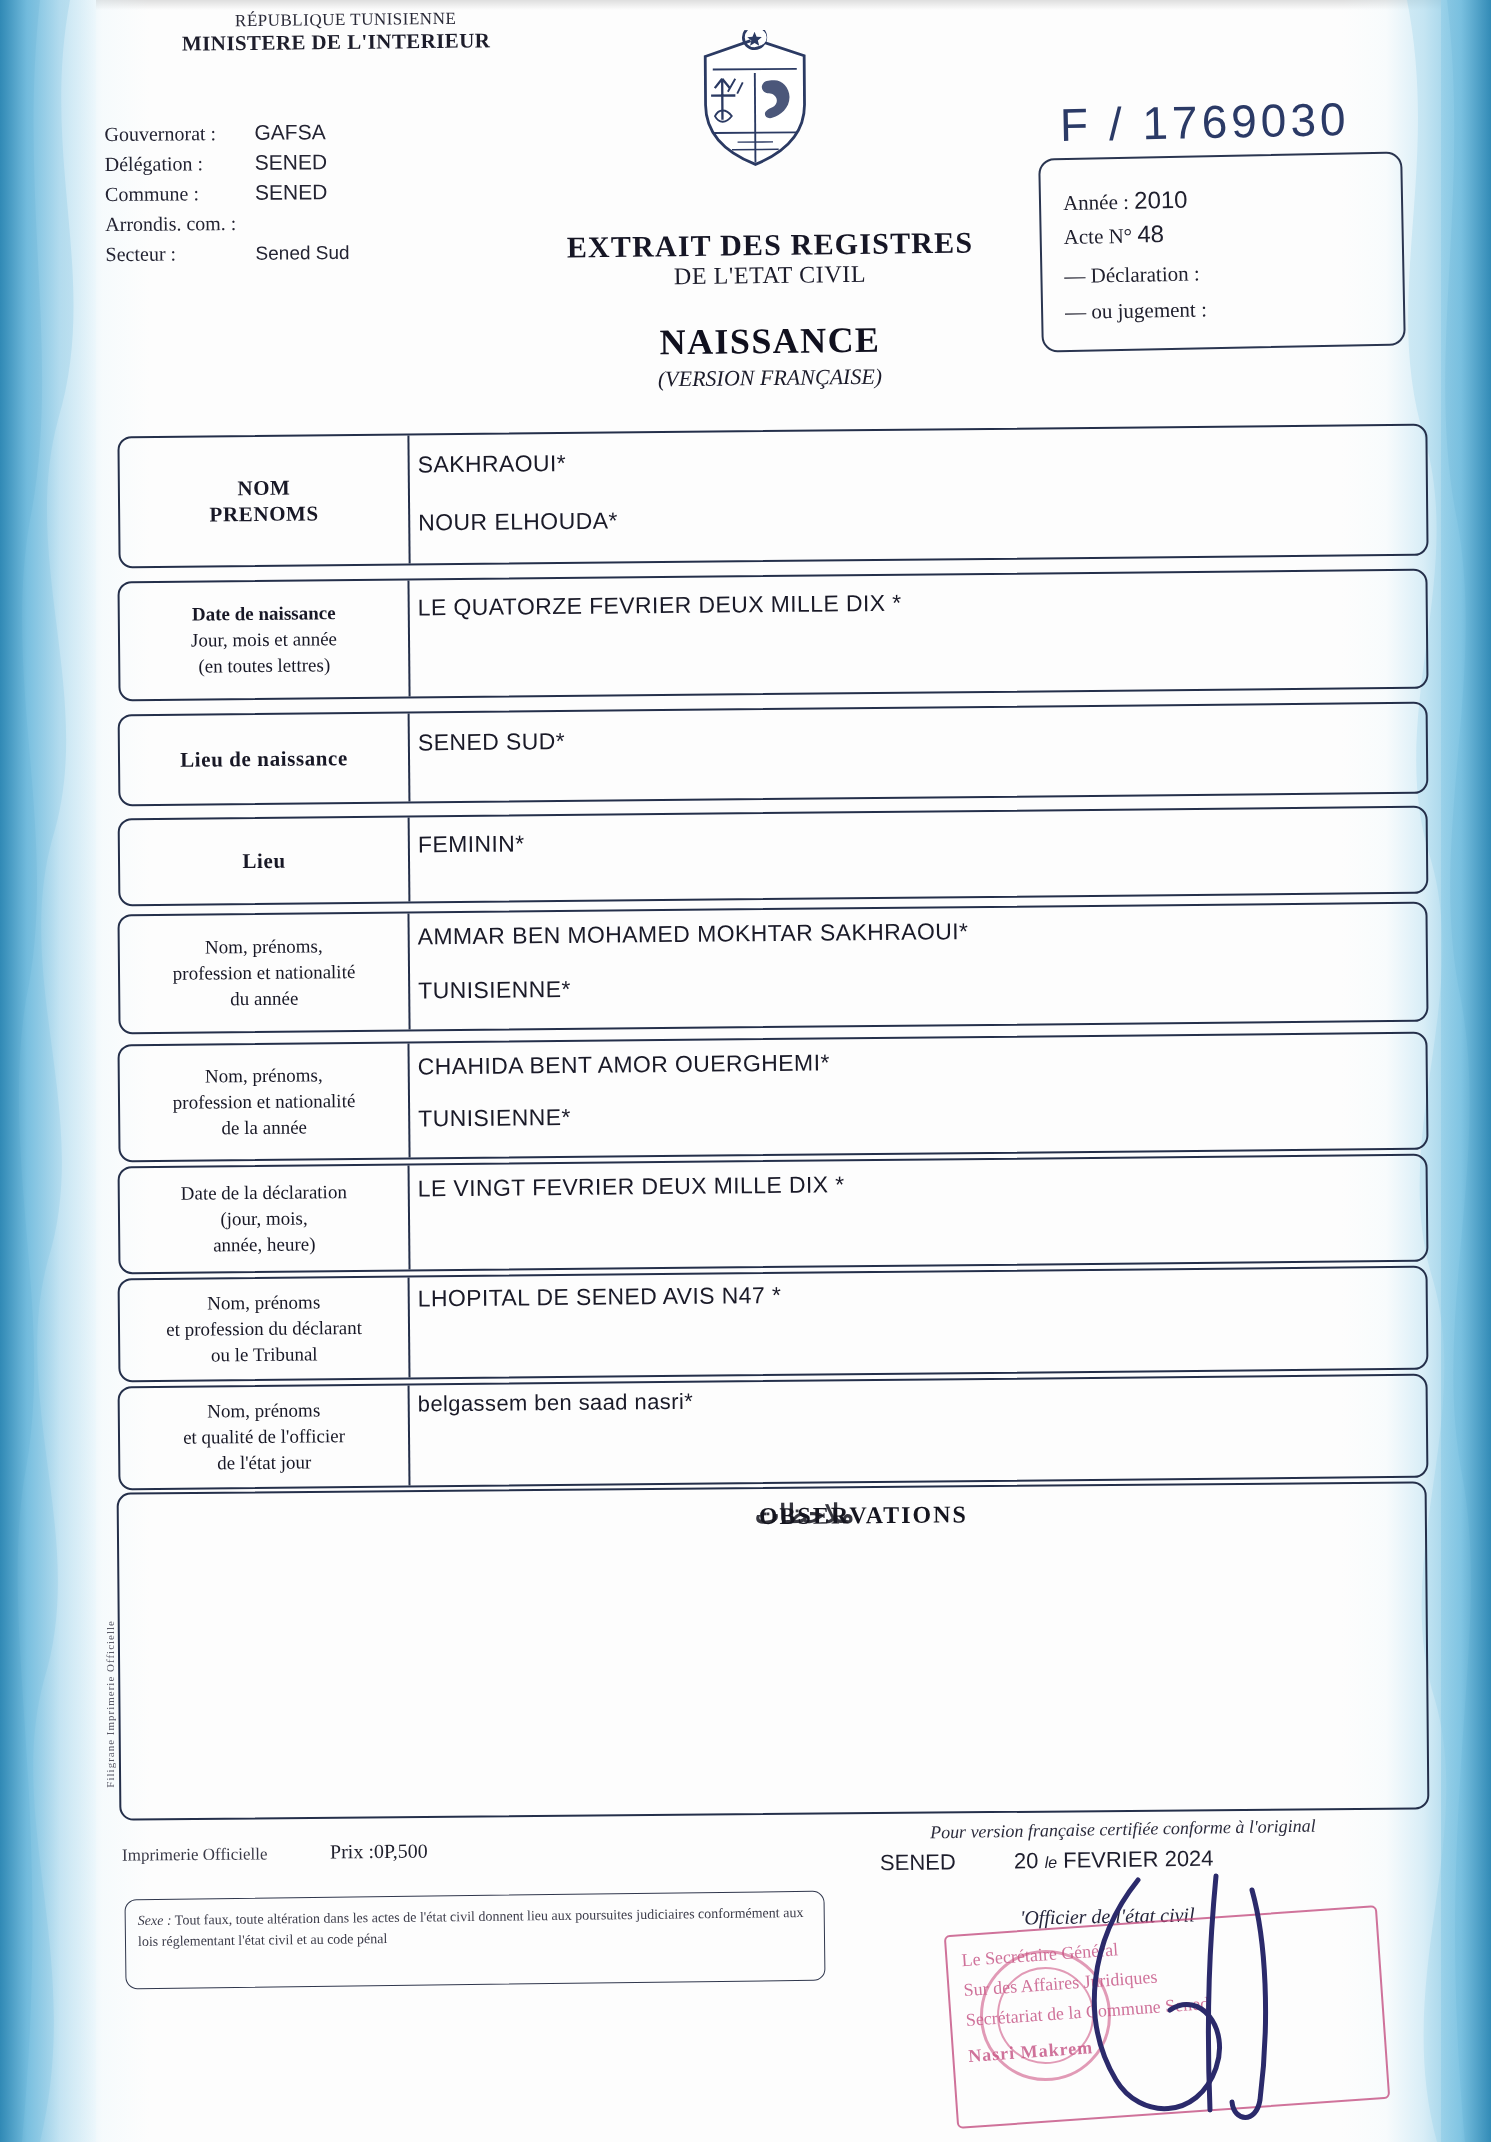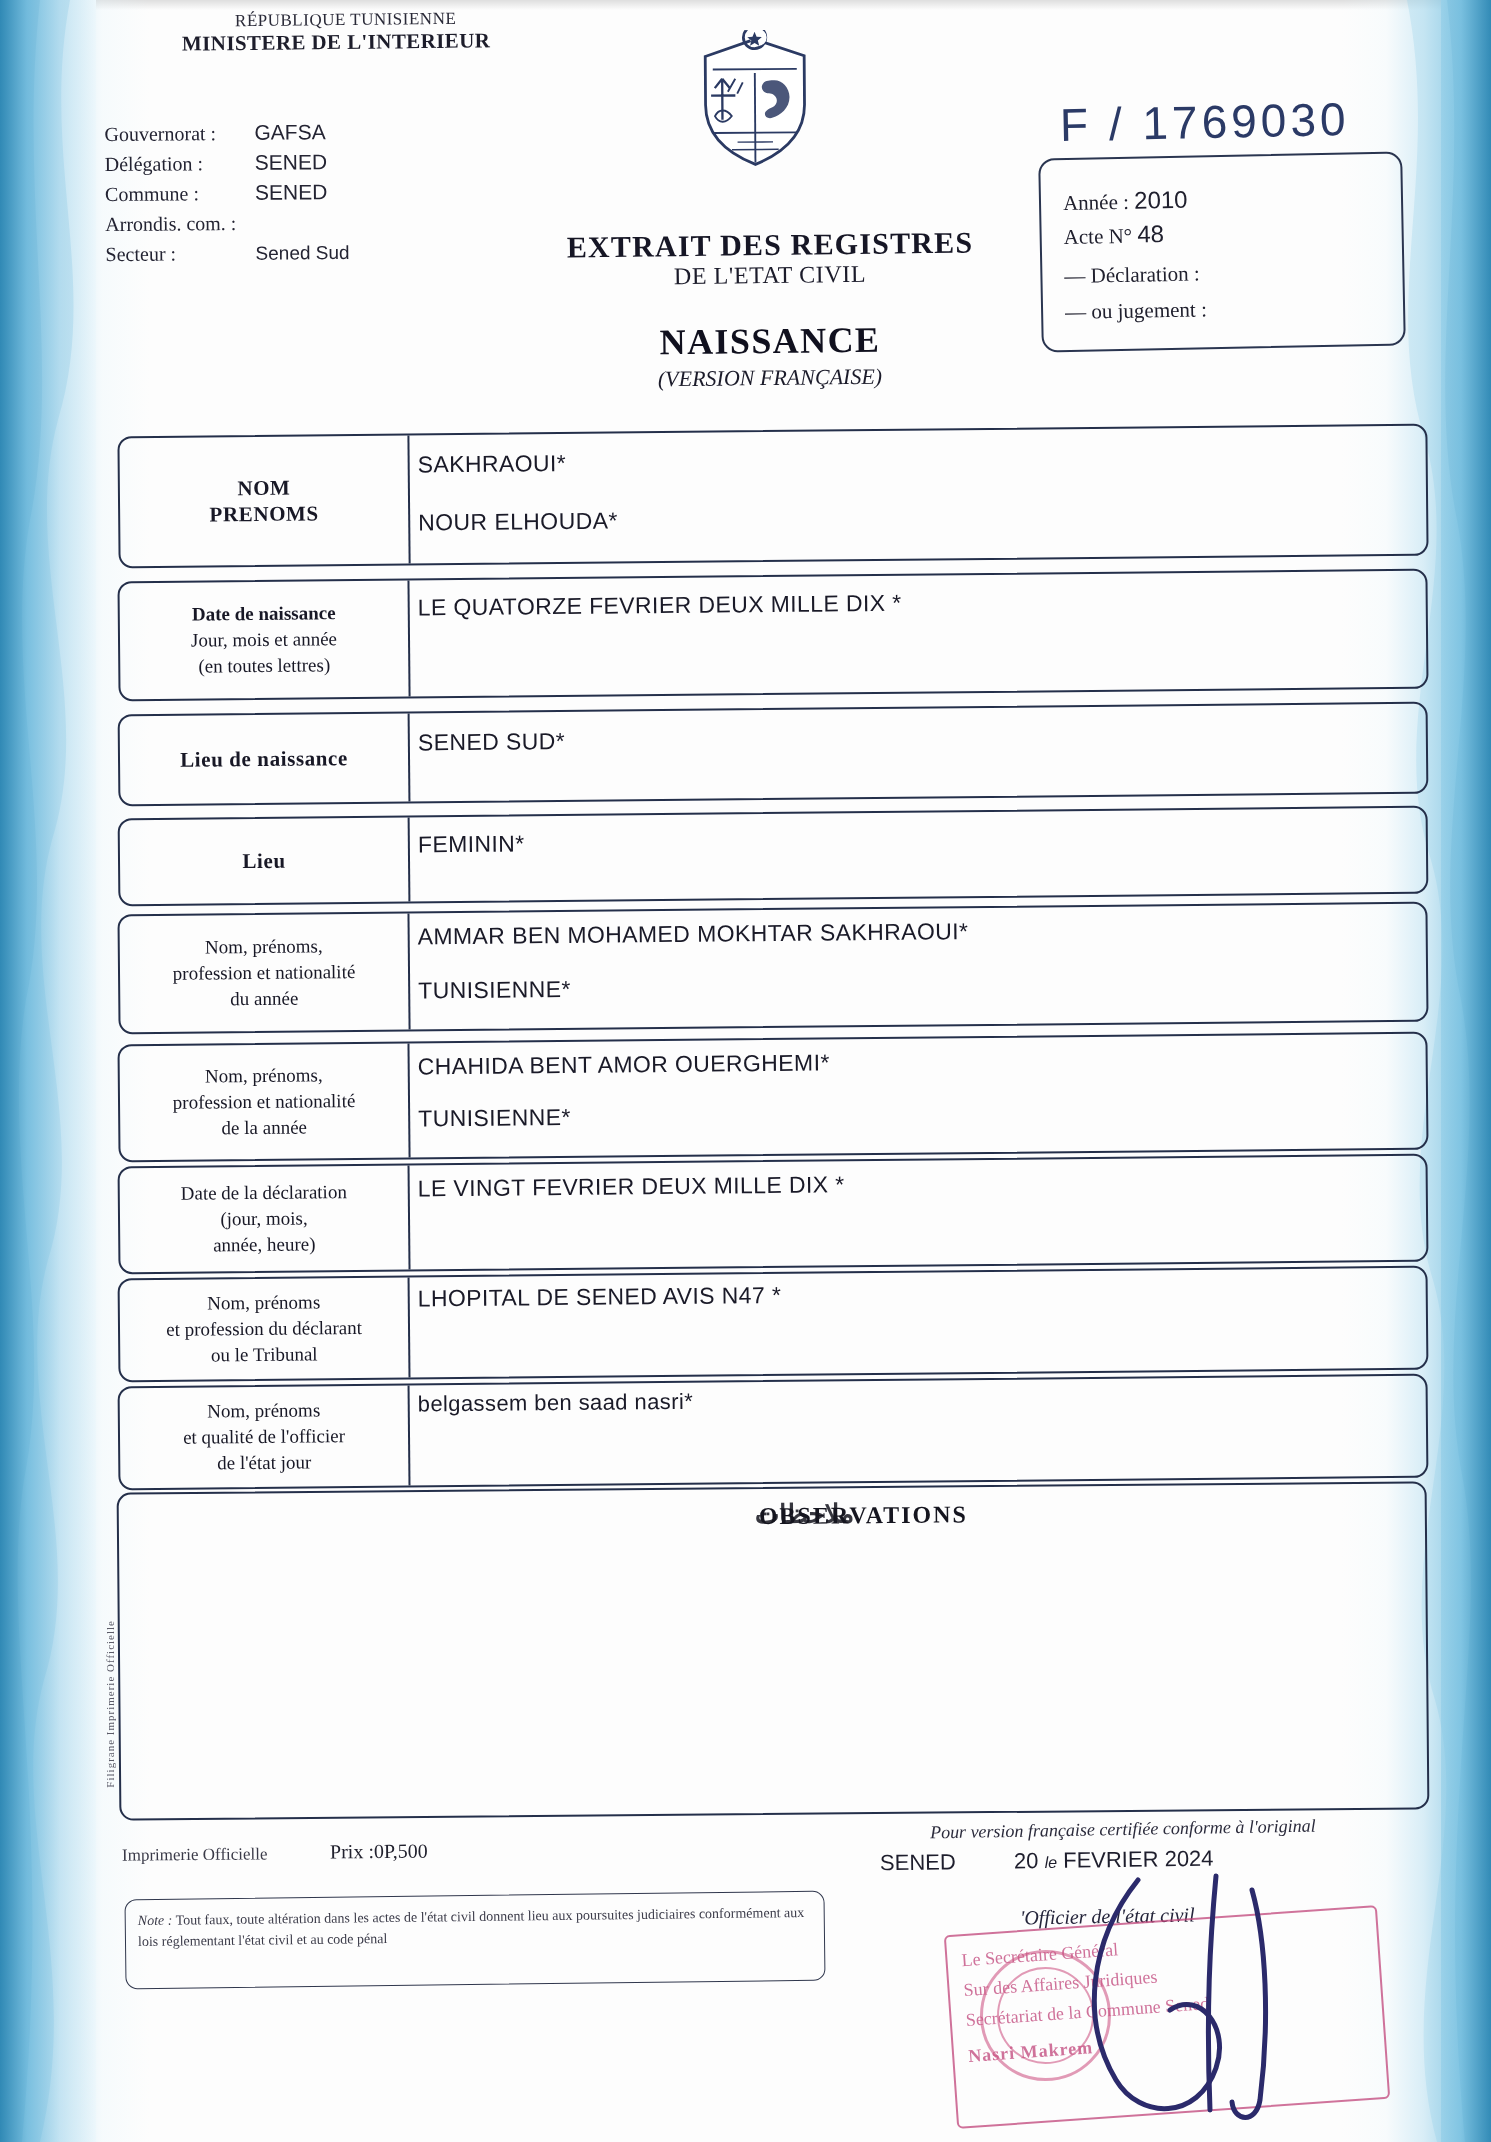--- a/index.html
+++ b/index.html
@@ -395,21 +395,21 @@
     <div class="obs-fr">OBSERVATIONS</div>
   </div>
 
   <div class="vert">Filigrane Imprimerie Officielle</div>
 
   <div class="imprimerie">Imprimerie Officielle</div>
   <div class="prix">Prix :0P,500</div>
 
   <div class="notebox">
     <div class="notetxt">
-      <span class="nb">Note :</span>
+      <span class="nb">Sexe :</span>
       <span>Tout faux, toute altération dans les actes de l'état civil donnent lieu aux poursuites judiciaires conformément aux lois réglementant l'état civil et au code pénal</span>
     </div>
   </div>
 
   <div class="certif">Pour version française certifiée conforme à l'original</div>
   <div class="placedate">
     <span class="pd-sened">SENED</span>
     <span>20</span>
     <span class="pd-le">le</span>
     <span>FEVRIER 2024</span>

